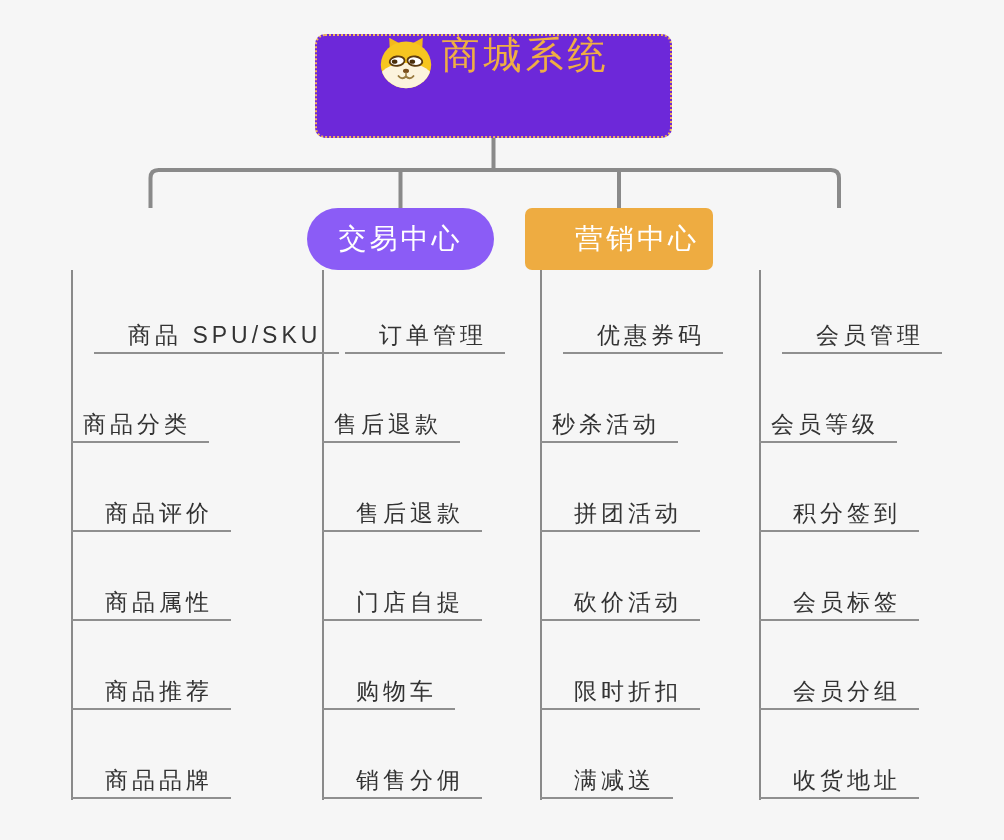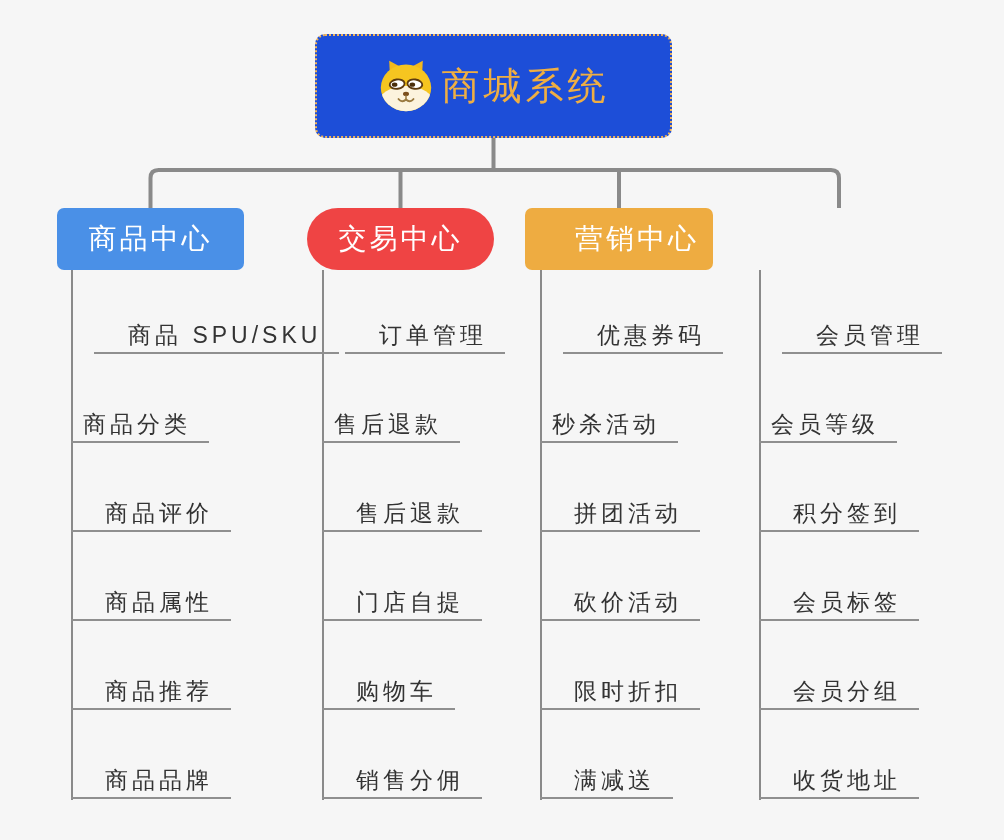--- a/index.html
+++ b/index.html
@@ -10,40 +10,40 @@
     overflow:hidden;
   }
   .canvas{position:relative;width:1004px;height:840px;}
 
   
   .wires{position:absolute;left:0;top:0;width:1004px;height:840px;z-index:0;}
 
   
   .root{
     position:absolute;left:315px;top:34px;width:357px;height:104px;
-    background:#1d4ed8;border:2px dotted #f1b559;border-radius:10px;
+    background:#6d28d9;border:2px dotted #f1b559;border-radius:10px;
     box-sizing:border-box;
-    display:flex;align-items:center;justify-content:center;gap:8px;
+    display:flex;align-items:flex-start;justify-content:center;gap:8px;
     z-index:2;
   }
   .root-label{
     color:#efae43;font-size:38px;letter-spacing:4px;line-height:1;
     white-space:nowrap;
   }
   .doge{width:56px;height:54px;flex:0 0 auto;}
 
   
   .branch{
     position:absolute;top:208px;height:62px;border-radius:7px;
     display:flex;align-items:center;justify-content:center;
     color:#ffffff;font-size:28px;letter-spacing:3px;line-height:1;
     z-index:2;white-space:nowrap;
   }
   .branch-0{left:57px;width:187px;background:#4a90e7;}
-  .branch-1{left:307px;width:187px;background:#ef4444;border-radius:31px;}
+  .branch-1{left:307px;width:187px;background:#8b5cf6;border-radius:31px;}
   .branch-2{left:525px;width:152px;background:#eeac41;padding-left:36px;}
   .branch-3{left:745px;width:188px;background:#6abd3d;}
 
   
   .col{position:absolute;top:270px;width:0;height:540px;z-index:1;}
   .col-0{left:71px;}
   .col-1{left:322px;}
   .col-2{left:540px;}
   .col-3{left:759px;}
   .child{
@@ -103,23 +103,20 @@
         <ellipse cx="36.8" cy="26.6" rx="3" ry="2.3" fill="#4a2e0c"></ellipse>
       </g>
 
       <ellipse cx="30" cy="36.5" rx="3.2" ry="2.3" fill="#7b4f1d"></ellipse>
       <path d="M30 38.5 V42" stroke="#9a7a40" stroke-width="1.6" stroke-linecap="round" fill="none"></path>
       <path d="M22 42 Q26 46.5 30 42.5 Q34 46.5 38 42" stroke="#9a7a40" stroke-width="2" stroke-linecap="round" fill="none"></path>
     </svg>
     <span class="root-label">商城系统</span>
   </div>
 
-  <div class="branch branch-0">
-    <span>商品中心</span>
-  </div>
   <div class="branch branch-1">
     <span>交易中心</span>
   </div>
   <div class="branch branch-2">
     <span>营销中心</span>
   </div>
 
   <div class="col col-0">
     <div class="child">商品 SPU/SKU</div>
     <div class="child">商品分类</div>

